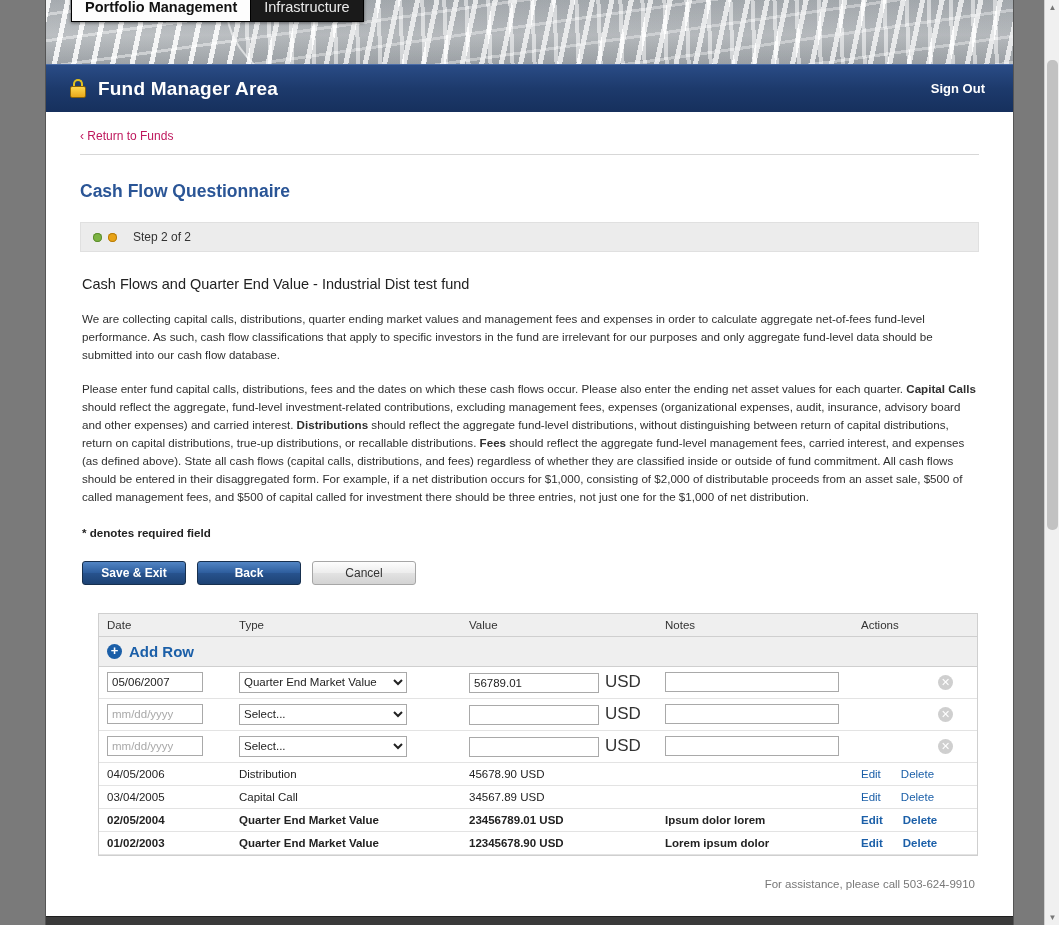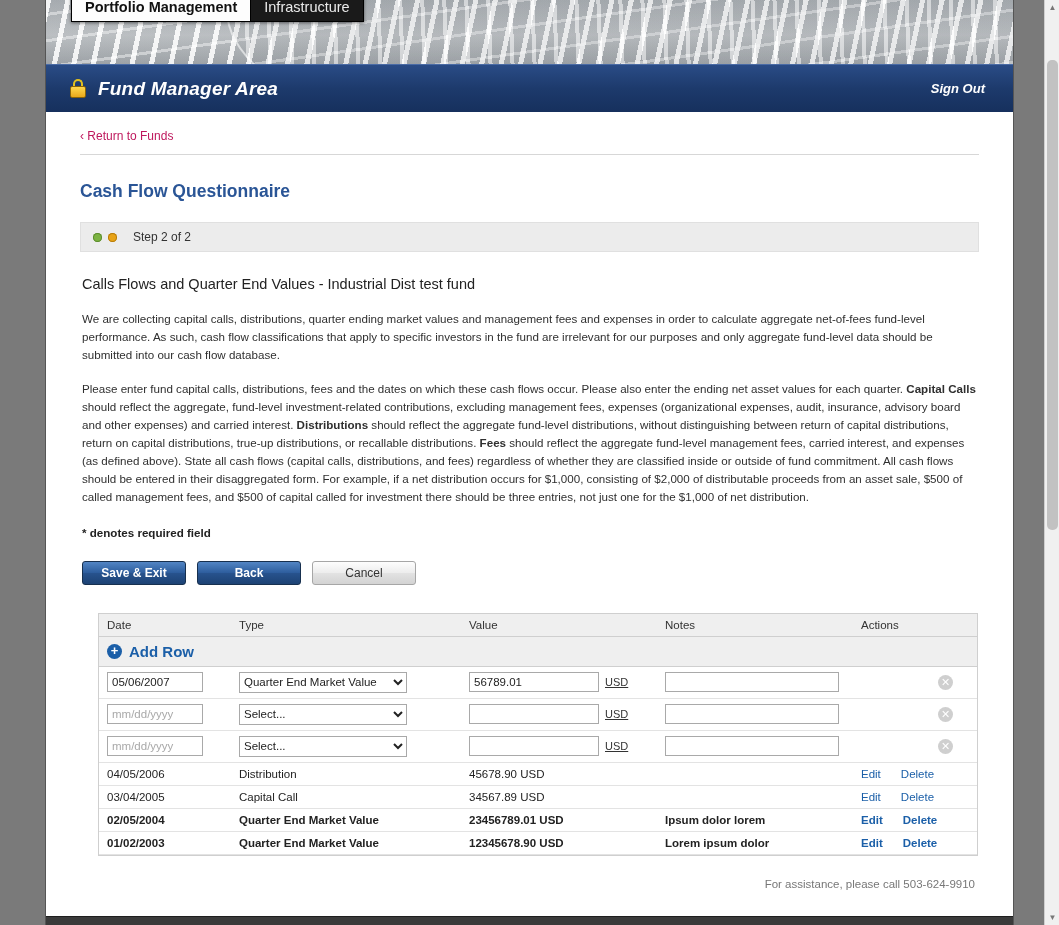--- a/index.html
+++ b/index.html
@@ -72,21 +72,20 @@
   }
   
   .titlebar {
     height: 48px;
     background: linear-gradient(180deg, #2a4c86 0%, #1d3a6c 50%, #16305d 100%);
     border-top: 1px solid #4a6ba5;
     display: flex;
     align-items: center;
     padding: 0 28px 0 24px;
     color: #fff;
-    font-style: italic;
   }
   .lock-icon {
     width: 16px; height: 19px;
     position: relative;
     margin-right: 12px;
     flex: none;
   }
   .lock-icon .body {
     position: absolute;
     bottom: 0; left: 0;
@@ -246,21 +245,21 @@
   input.txt::placeholder { color: #a9a9a9; }
   select.sel {
     width: 168px;
     height: 21px;
     font-size: 11.5px;
     font-family: "Liberation Sans", sans-serif;
     border: 1px solid #a9a9a9;
     background: #fff;
     color: #222;
   }
-  .usd { font-size: 11px; color: #333; margin-left: 6px; text-decoration: underline; }
+  .usd { font-size: 17px; color: #333; margin-left: 6px; }
   .del-icon {
     width: 15px; height: 15px; border-radius: 50%;
     background: #cfcfcf;
     color: #fff; font-size: 11px; line-height: 15px; text-align: center;
     display: inline-block;
     float: right;
     margin-right: 16px;
   }
   tr.bold td { font-weight: bold; }
   .act { color: #1b5fa8; text-decoration: none; font-size: 11.5px; }
@@ -340,21 +339,21 @@
       <div class="hr"></div>
 
       <h1 class="pagetitle">Cash Flow Questionnaire</h1>
 
       <div class="stepbar">
         <span class="dot green"></span>
         <span class="dot amber"></span>
         <span>Step 2 of 2</span>
       </div>
 
-      <h2 class="sectiontitle">Calls Flows and Quarter End Values - Industrial Dist test fund</h2>
+      <h2 class="sectiontitle">Cash Flows and Quarter End Value - Industrial Dist test fund</h2>
 
       <p class="body">We are collecting capital calls, distributions, quarter ending market values and management fees and expenses in order to calculate aggregate net-of-fees fund-level performance.  As such, cash flow classifications that apply to specific investors in the fund are irrelevant for our purposes and only aggregate fund-level data should be submitted into our cash flow database.</p>
 
       <p class="body">
         <span>Please enter fund capital calls, distributions, fees and the dates on which these cash flows occur.  Please also enter the ending net asset values for each quarter. </span><b>Capital Calls</b><span> should reflect the aggregate, fund-level investment-related contributions, excluding management fees, expenses (organizational expenses, audit, insurance, advisory board and other expenses) and carried interest. </span><b>Distributions</b><span> should reflect the aggregate fund-level distributions, without distinguishing between return of capital distributions, return on capital distributions, true-up distributions, or recallable distributions. </span><b>Fees</b><span> should reflect the aggregate fund-level management fees, carried interest, and expenses (as defined above). State all cash flows (capital calls, distributions, and fees) regardless of whether they are classified inside or outside of fund commitment. All cash flows should be entered in their disaggregated form. For example, if a net distribution occurs for $1,000, consisting of $2,000 of distributable proceeds from an asset sale, $500 of called management fees, and $500 of capital called for investment there should be three entries, not just one for the $1,000 of net distribution.</span>
       </p>
 
       <p class="required">* denotes required field</p>
 
       <div class="btnrow">

